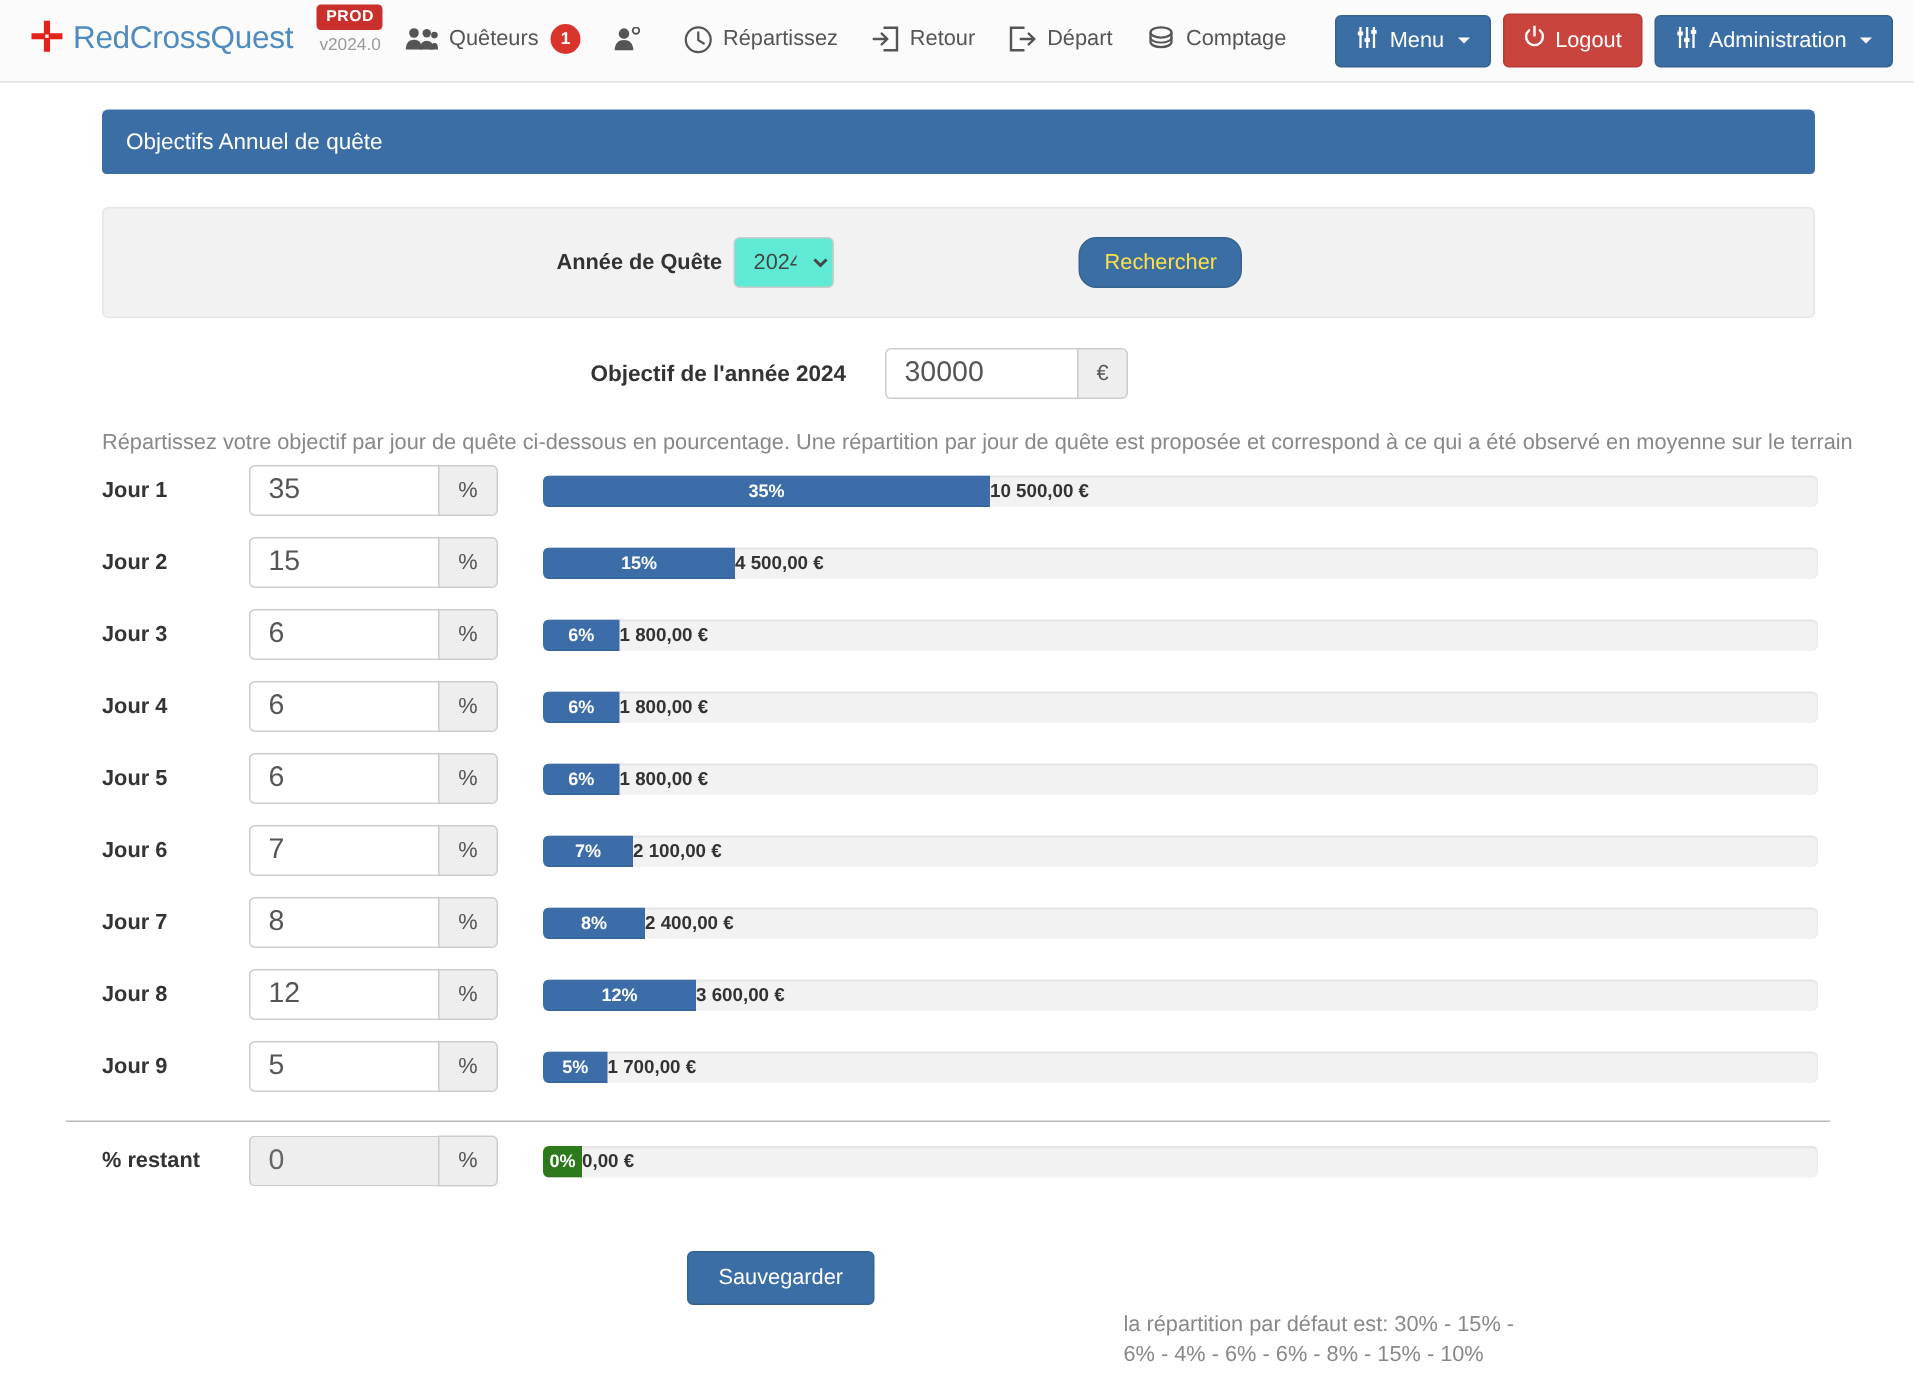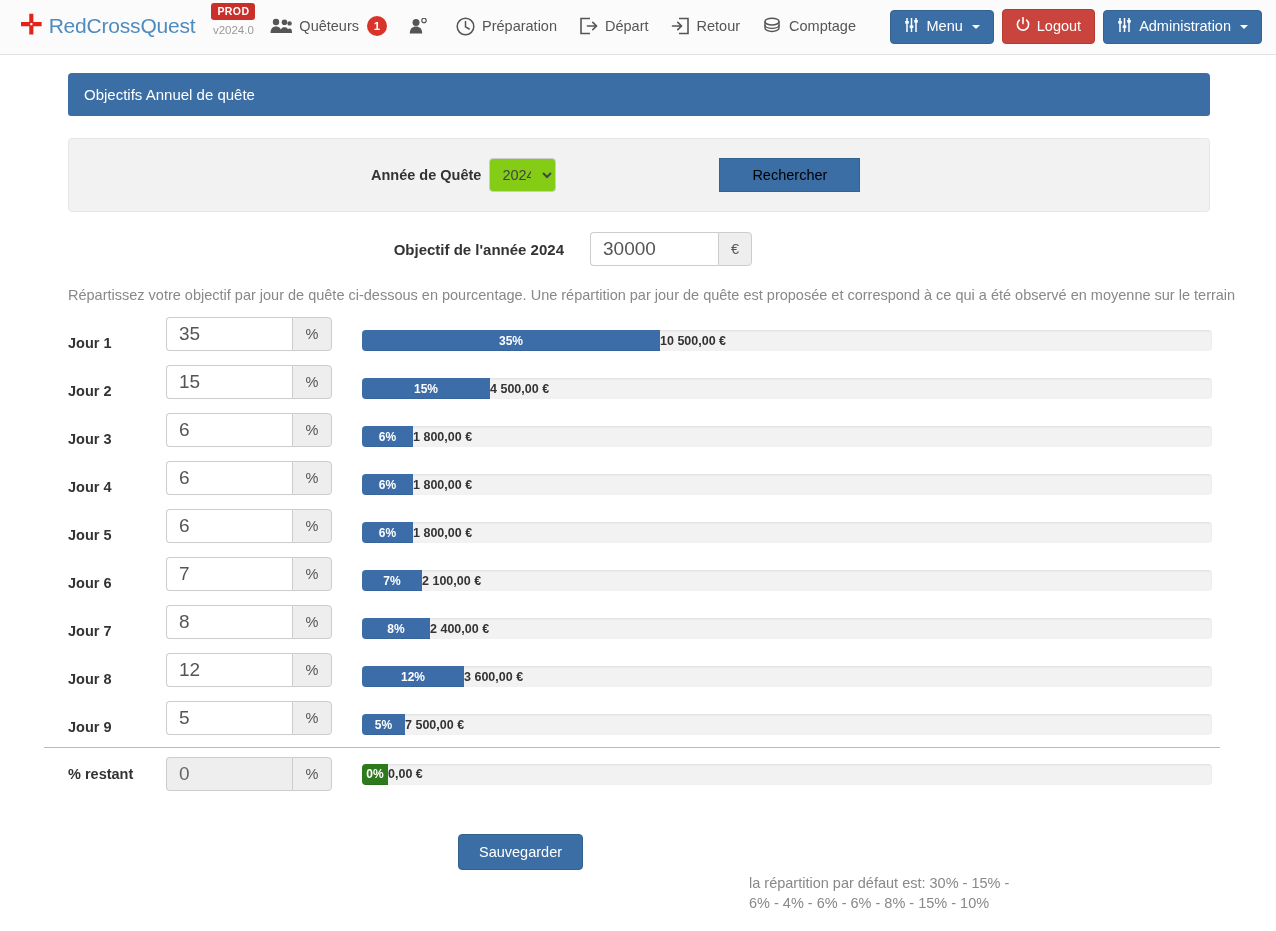--- a/index.html
+++ b/index.html
@@ -137,34 +137,34 @@
     color: #333;
     margin-left: 302px;
     margin-right: 8px;
   }
   select.year-select {
     font-family: "Liberation Sans", sans-serif;
     font-size: 14.5px;
     color: #444;
     border: 1px solid #ccc;
     border-radius: 4px;
-    background: #84cc16;
+    background: #5eead4;
     padding: 6px 8px;
     height: 34px;
     width: 67px;
     cursor: pointer;
   }
   .btn-rechercher {
     margin-left: 163px;
     background: #3b6ea5;
     border: 1px solid #35638f;
-    color: #000000;
-    font-size: 14.5px;
-    border-radius: 0;
-    padding: 8px 32px;
+    color: #fde047;
+    font-size: 14.5px;
+    border-radius: 12px;
+    padding: 8px 16px;
     cursor: pointer;
   }
 
   .objectif-row {
     display: flex; align-items: center;
     margin-top: 20px;
     padding-left: 68px;
   }
   .objectif-label {
     font-weight: bold;
@@ -203,21 +203,21 @@
   .hint-text {
     margin: 21px 0 0 68px;
     color: #888;
     font-size: 14.5px;
     white-space: nowrap;
   }
 
   
   .day-row {
     display: flex;
-    align-items: flex-end;
+    align-items: center;
     height: 48px;
     padding-left: 68px;
   }
   .day-label {
     width: 98px;
     font-weight: bold;
     font-size: 14.5px;
     color: #333;
   }
   .day-input-group { width: 166px; }
@@ -348,41 +348,41 @@
     </span>
   </a>
 
   <a class="nav-item">
     <span class="ico">
       <svg width="19" height="19" viewBox="0 0 19 19">
         <circle cx="9.5" cy="9.5" r="8.3" fill="none" stroke="#555" stroke-width="1.5"></circle>
         <path d="M9.5 4.6 V9.8 L13.2 12" fill="none" stroke="#555" stroke-width="1.5" stroke-linecap="round"></path>
       </svg>
     </span>
-    <span>Préparation</span>
+    <span>Répartissez</span>
+  </a>
+
+  <a class="nav-item">
+    <span class="ico">
+      <svg width="19" height="18" viewBox="0 0 19 18">
+        <path d="M8 1.5 H17 V16.5 H8" fill="none" stroke="#555" stroke-width="1.6"></path>
+        <path d="M1.5 9 H10.5 M6.8 5.4 L10.6 9 L6.8 12.6" fill="none" stroke="#555" stroke-width="1.6" stroke-linecap="round" stroke-linejoin="round"></path>
+      </svg>
+    </span>
+    <span>Retour</span>
   </a>
 
   <a class="nav-item">
     <span class="ico">
       <svg width="19" height="18" viewBox="0 0 19 18">
         <path d="M11 1.5 H2 V16.5 H11" fill="none" stroke="#555" stroke-width="1.6"></path>
         <path d="M8.5 9 H17.5 M13.8 5.4 L17.6 9 L13.8 12.6" fill="none" stroke="#555" stroke-width="1.6" stroke-linecap="round" stroke-linejoin="round"></path>
       </svg>
     </span>
     <span>Départ</span>
-  </a>
-
-  <a class="nav-item">
-    <span class="ico">
-      <svg width="19" height="18" viewBox="0 0 19 18">
-        <path d="M8 1.5 H17 V16.5 H8" fill="none" stroke="#555" stroke-width="1.6"></path>
-        <path d="M1.5 9 H10.5 M6.8 5.4 L10.6 9 L6.8 12.6" fill="none" stroke="#555" stroke-width="1.6" stroke-linecap="round" stroke-linejoin="round"></path>
-      </svg>
-    </span>
-    <span>Retour</span>
   </a>
 
   <a class="nav-item">
     <span class="ico">
       <svg width="20" height="18" viewBox="0 0 20 18">
         <ellipse cx="10" cy="4.6" rx="7" ry="3.4" fill="none" stroke="#555" stroke-width="1.5"></ellipse>
         <path d="M3 4.6 V11 C3 12.9 6.1 14.4 10 14.4 C13.9 14.4 17 12.9 17 11 V4.6" fill="none" stroke="#555" stroke-width="1.5"></path>
         <path d="M3 8 C3 9.9 6.1 11.4 10 11.4 C13.9 11.4 17 9.9 17 8" fill="none" stroke="#555" stroke-width="1.3"></path>
       </svg>
     </span>
@@ -542,21 +542,21 @@
         </span>
       </div>
       <div class="day-row">
         <span class="day-label">Jour 9</span>
         <span class="input-group day-input-group">
           <input class="ig-input" value="5" style="">
           <span class="ig-addon">%</span>
         </span>
         <span class="bar-outer">
           <span class="bar-fill" style="width: 43px; background: rgb(60, 109, 168);">5%</span>
-          <span class="bar-amount">7 500,00 €</span>
+          <span class="bar-amount">1 700,00 €</span>
         </span>
       </div>
     </div>
 
   <hr class="sep">
 
   <div class="rest-row">
     <span class="day-label">% restant</span>
     <span class="input-group day-input-group">
       <input class="ig-input" disabled="" value="0" style="">

